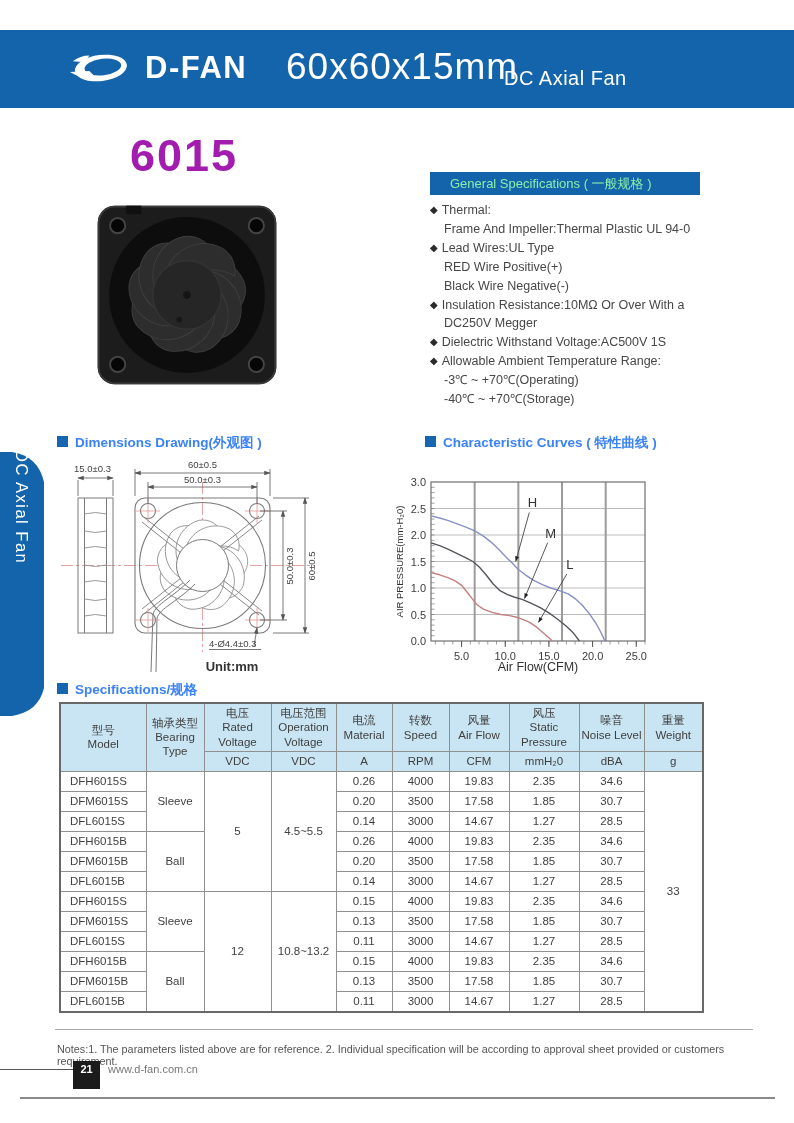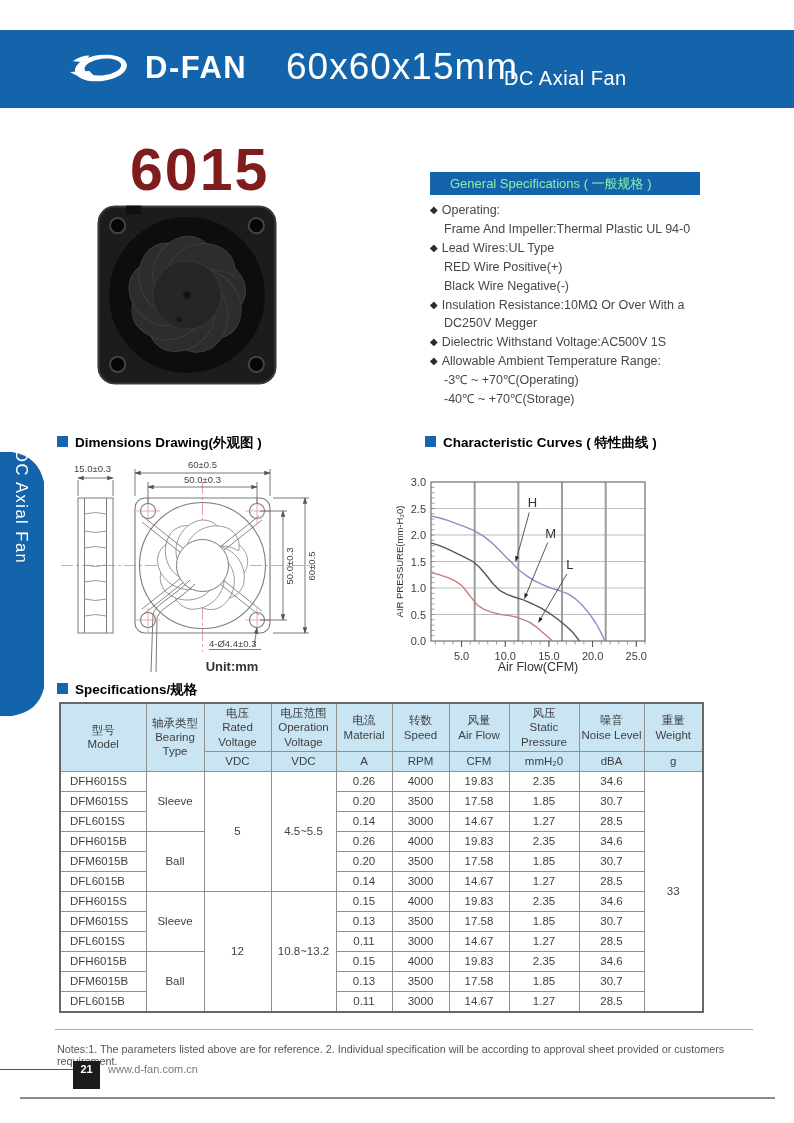--- a/index.html
+++ b/index.html
@@ -9,31 +9,31 @@
   .header-bar{position:absolute;left:0;top:30px;width:794px;height:78px;background:#1464ab;color:#fff;}
   .logo{position:absolute;left:68px;top:19px;display:flex;align-items:center;}
   .brand{font-size:31px;font-weight:bold;letter-spacing:1.5px;margin-left:15px;}
   .size-title{position:absolute;left:286px;top:16px;font-size:37px;font-weight:400;letter-spacing:1px;}
   .product-title{position:absolute;left:504px;top:37px;font-size:20px;letter-spacing:.5px;}
   
   .side-tab{position:absolute;left:0;top:450px;width:46px;height:268px;}
   .tab-label{position:absolute;left:12px;top:0;height:268px;display:flex;align-items:center;
              writing-mode:vertical-rl;color:#fff;font-size:16.5px;letter-spacing:1.5px;}
   
-  .model-title{position:absolute;left:130px;top:136px;font-size:59px;font-weight:600;color:#7f1d1d;letter-spacing:2px;}
+  .model-title{position:absolute;left:130px;top:130px;font-size:45px;font-weight:600;color:#a21caf;letter-spacing:2px;}
   .fan-photo{position:absolute;left:92px;top:200px;}
   
   .gen-title{position:absolute;left:430px;top:172px;width:270px;height:23px;background:#1464ab;color:#86efac;
              font-size:13px;font-weight:400;line-height:23px;padding-left:20px;box-sizing:border-box;}
   .gen-list{position:absolute;left:430px;top:201px;width:320px;font-size:12.5px;color:#474747;}
   .gen-line{line-height:18.9px;white-space:nowrap;}
   .gen-line.cont{padding-left:14px;}
   .dm{font-size:10px;margin-right:4px;vertical-align:1px;color:#2b2b2b;}
   
-  .section-head{position:absolute;font-size:13.5px;font-weight:600;color:#000000;}
+  .section-head{position:absolute;font-size:13.5px;font-weight:600;color:#3b82f6;}
   .sq{display:inline-block;width:11px;height:11px;background:#1565b0;margin-right:7px;}
   
   .dim-wrap{position:absolute;left:57px;top:456px;}
   .chart-wrap{position:absolute;left:393px;top:450px;}
   
   .spec-table{position:absolute;left:59px;top:702px;border-collapse:collapse;table-layout:fixed;
               border:2px solid #686868;}
   .spec-table th,.spec-table td{border:1px solid #909090;text-align:center;color:#3f3f3f;overflow:hidden;}
   .spec-table thead th{background:#c9e5f3;font-weight:400;font-size:11.5px;line-height:1.25;padding:2px 1px;}
   .spec-table tbody td{font-size:11.5px;height:19px;padding:0;}
@@ -94,21 +94,21 @@
     <circle cx="100" cy="100" r="4" fill="#141414"></circle>
     <circle cx="92" cy="126" r="3" fill="#181818"></circle>
     <circle cx="27" cy="27" r="8" fill="#060606" stroke="#454545" stroke-width="2"></circle>
     <circle cx="173" cy="27" r="8" fill="#060606" stroke="#454545" stroke-width="2"></circle>
     <circle cx="27" cy="173" r="8" fill="#060606" stroke="#454545" stroke-width="2"></circle>
     <circle cx="173" cy="173" r="8" fill="#060606" stroke="#454545" stroke-width="2"></circle>
   </svg>
 
   <div class="gen-title">General Specifications ( 一般规格 )</div>
   <div class="gen-list">
-      <div class="gen-line"><span class="dm">◆</span><span>Operating:</span></div>
+      <div class="gen-line"><span class="dm">◆</span><span>Thermal:</span></div>
       <div class="gen-line cont"><span>Frame And Impeller:Thermal Plastic UL 94-0</span></div>
       <div class="gen-line"><span class="dm">◆</span><span>Lead Wires:UL Type</span></div>
       <div class="gen-line cont"><span>RED Wire Positive(+)</span></div>
       <div class="gen-line cont"><span>Black Wire Negative(-)</span></div>
       <div class="gen-line"><span class="dm">◆</span><span>Insulation Resistance:10MΩ Or Over With a</span></div>
       <div class="gen-line cont"><span>DC250V Megger</span></div>
       <div class="gen-line"><span class="dm">◆</span><span>Dielectric Withstand Voltage:AC500V 1S</span></div>
       <div class="gen-line"><span class="dm">◆</span><span>Allowable Ambient Temperature Range:</span></div>
       <div class="gen-line cont"><span>-3℃ ~ +70℃(Operating)</span></div>
       <div class="gen-line cont"><span>-40℃ ~ +70℃(Storage)</span></div>

